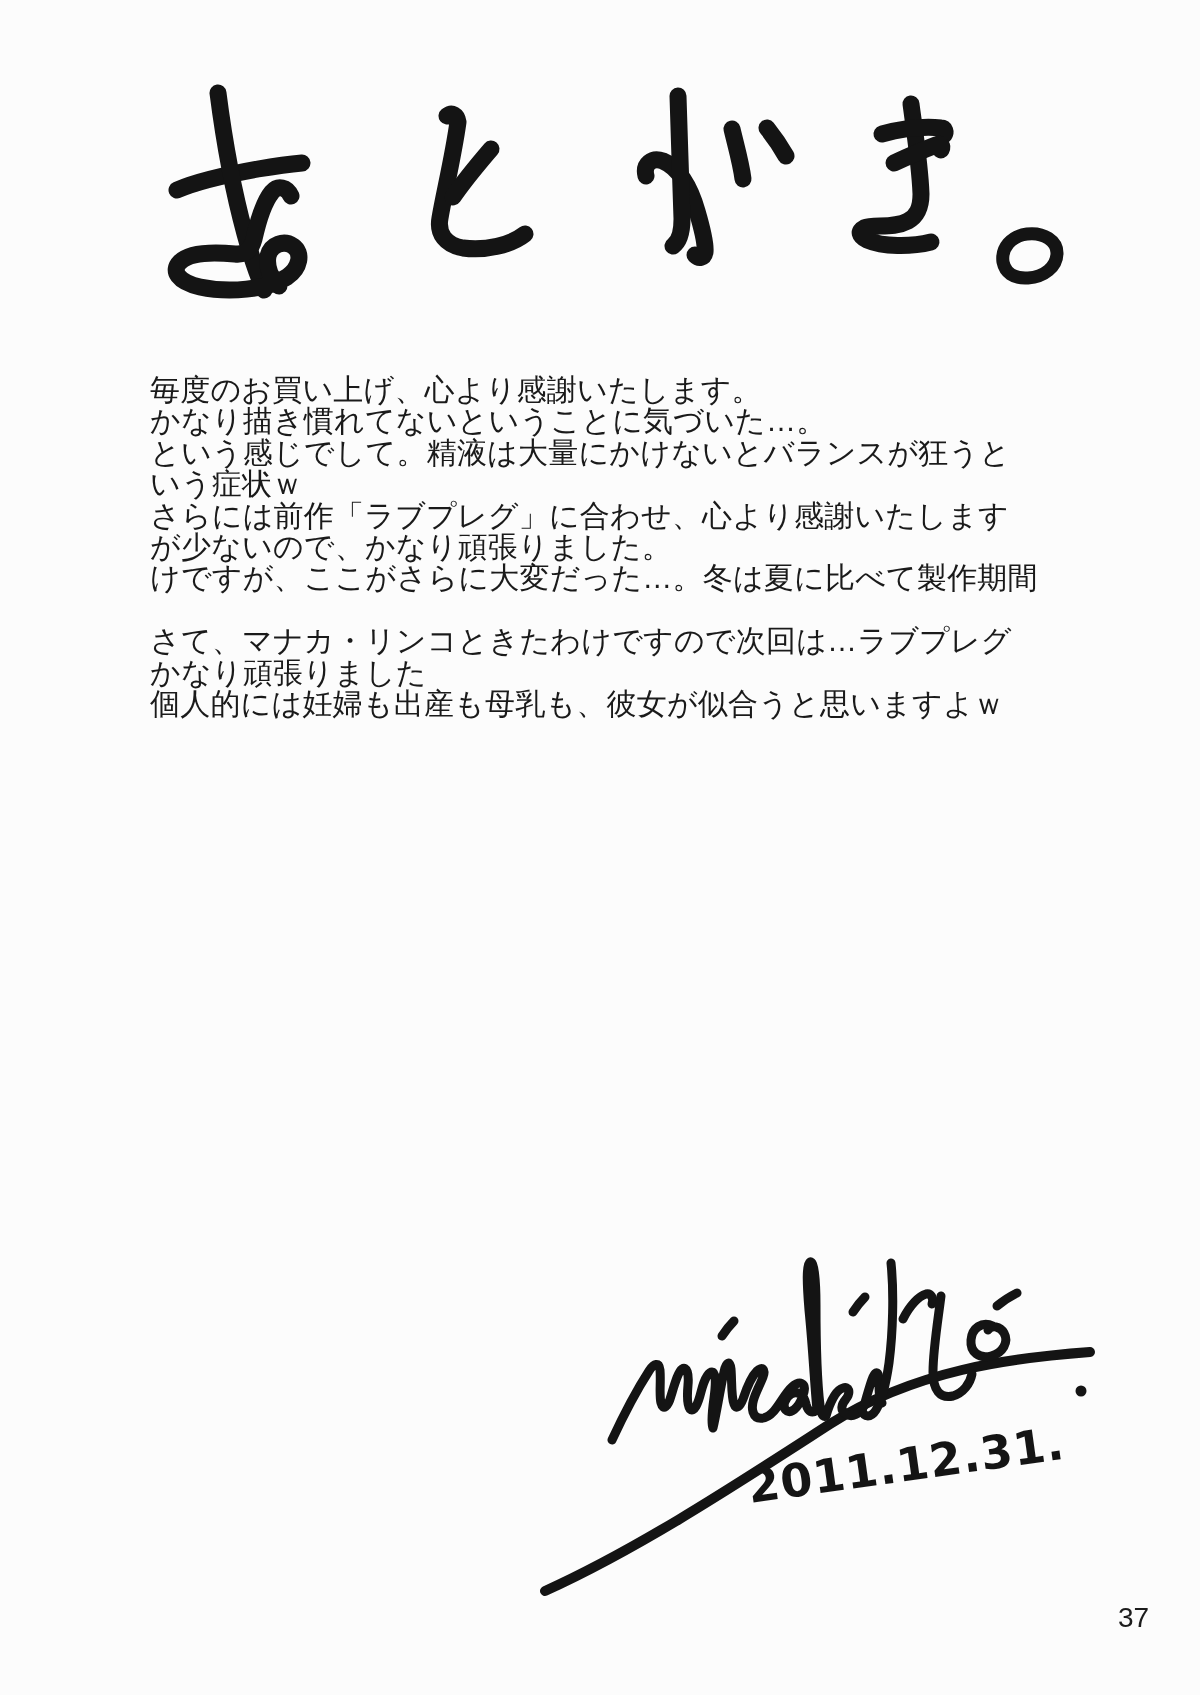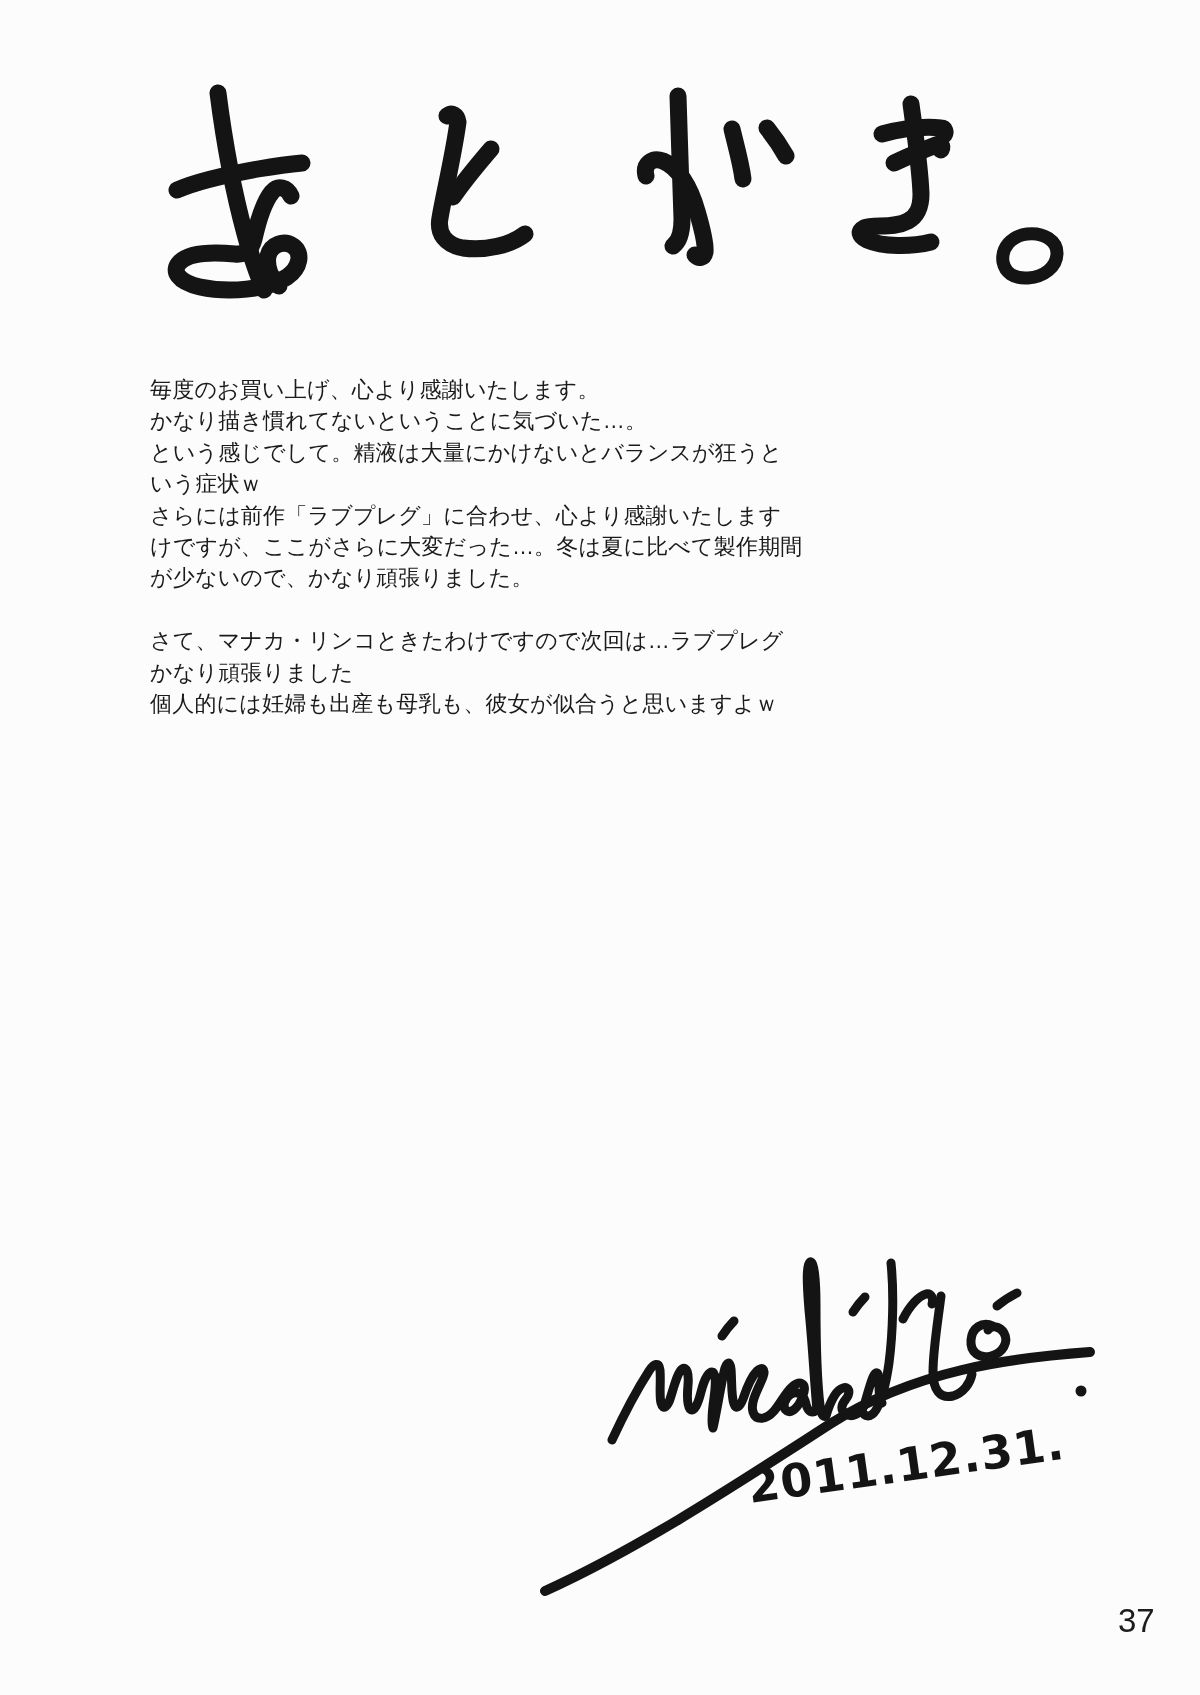--- a/index.html
+++ b/index.html
@@ -23,39 +23,39 @@
     stroke-linecap:round;
     stroke-linejoin:round;
   }
   .title-stroke   { stroke-width:17px; }
   .sig-stroke     { stroke-width:9px;  }
   .swoosh-stroke  { stroke-width:10px; }
   .body-text {
     position:absolute;
     left:150px; top:374px;
     width:880px;
-    font-size:22px;
+    font-size:30px;
     line-height:31.4px;
     font-weight:500;
     letter-spacing:0.2px;
     color:#1a1a1a;
     white-space:nowrap;
   }
   .body-text .line { height:31.4px; }
   .sig-date-text {
     font-family:"DejaVu Sans", sans-serif;
     font-size:46px;
     font-weight:700;
     fill:#141414;
     letter-spacing:1px;
   }
   .page-number {
     position:absolute;
     left:1118px; top:1602px;
-    font-size:33px;
+    font-size:28px;
     font-weight:500;
     color:#1c1c1c;
   }
 </style>
 </head>
 <body>
 
 <div class="page">
 
   <svg class="ink-layer" viewBox="0 0 1200 1695" xmlns="http://www.w3.org/2000/svg">
@@ -133,22 +133,22 @@
       <text class="sig-date-text" x="750" y="1503" transform="rotate(-8 750 1503)">2011.12.31.</text>
     </g>
   </svg>
 
   <div class="body-text">
     <div class="line">毎度のお買い上げ、心より感謝いたします。</div>
     <div class="line">かなり描き慣れてないということに気づいた…。</div>
     <div class="line">という感じでして。精液は大量にかけないとバランスが狂うと</div>
     <div class="line">いう症状ｗ</div>
     <div class="line">さらには前作「ラブプレグ」に合わせ、心より感謝いたします</div>
+    <div class="line">が少ないので、かなり頑張りました。</div>
     <div class="line">けですが、ここがさらに大変だった…。冬は夏に比べて製作期間</div>
-    <div class="line">が少ないので、かなり頑張りました。</div>
     <div class="line"></div>
     <div class="line">さて、マナカ・リンコときたわけですので次回は…ラブプレグ</div>
     <div class="line">かなり頑張りました</div>
     <div class="line">個人的には妊婦も出産も母乳も、彼女が似合うと思いますよｗ</div>
   </div>
 
   <div class="page-number">37</div>
 
 </div>
 

